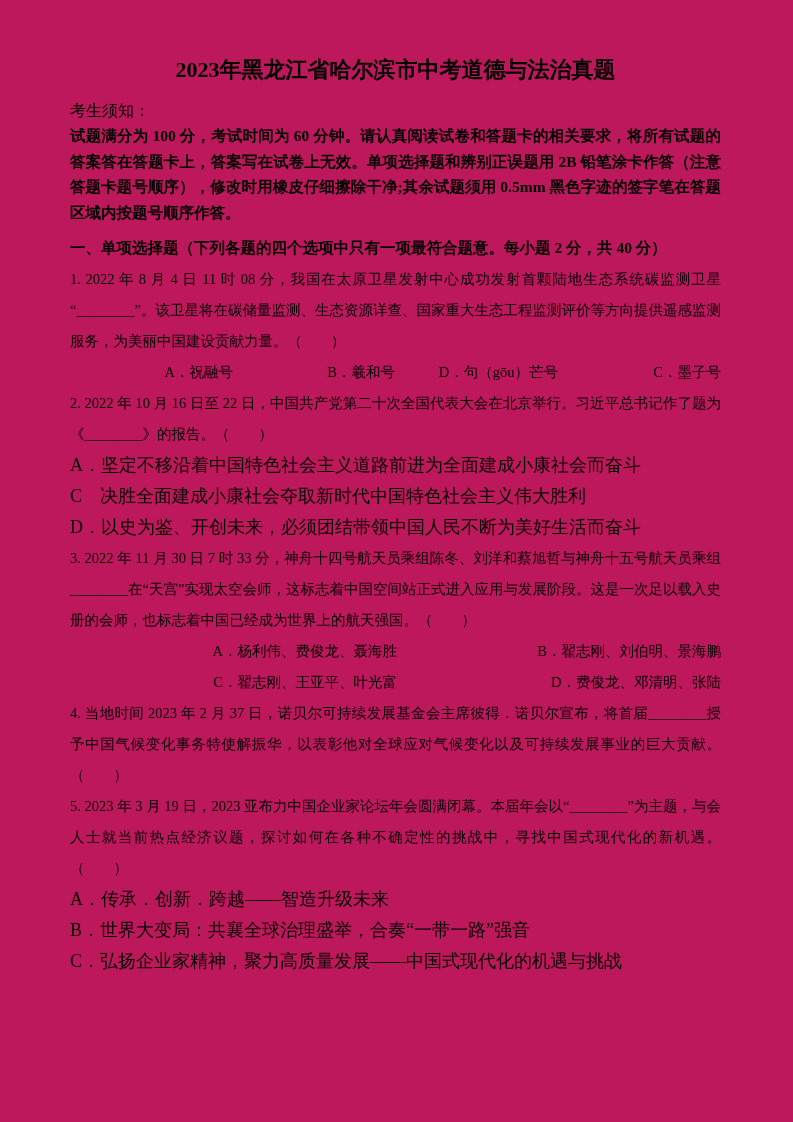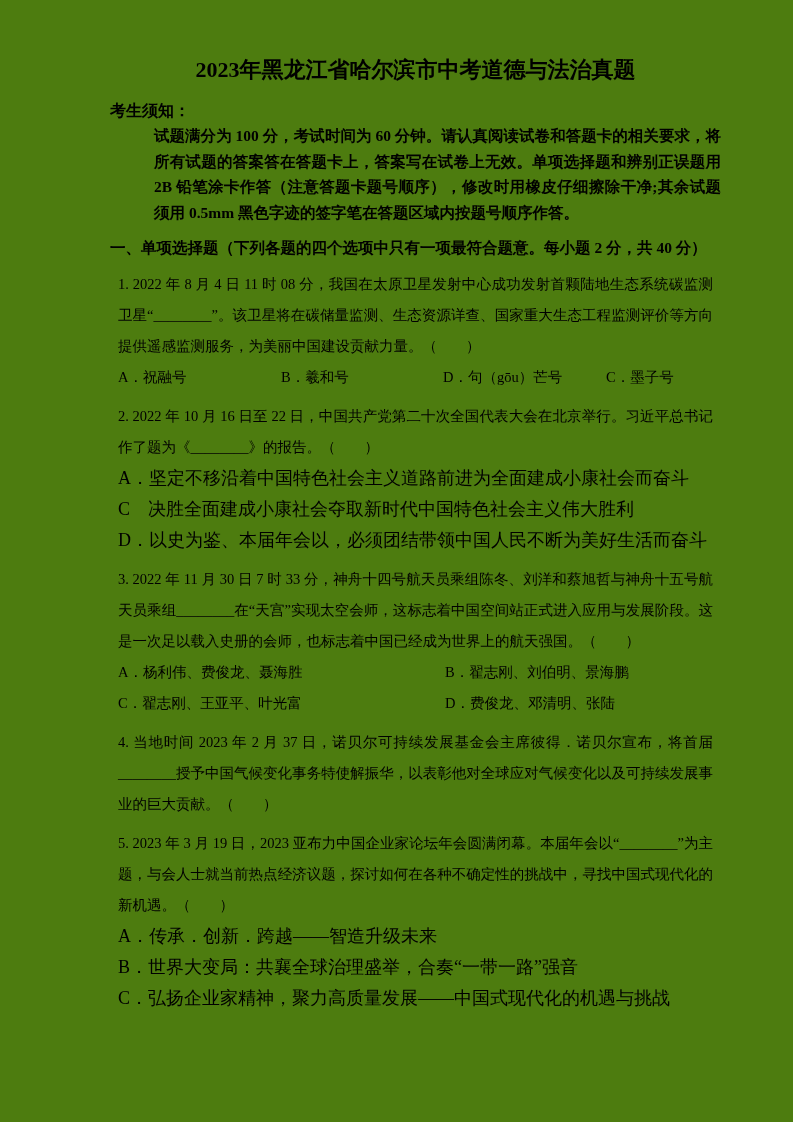--- a/index.html
+++ b/index.html
@@ -7,49 +7,48 @@
     padding: 0;
     background: #ffffff;
     color: #000000;
     font-family: "Liberation Serif", "DejaVu Serif", serif;
   }
   .page {
     width: 793px;
     min-height: 1122px;
     box-sizing: border-box;
     margin: 0 auto;
-    background: #4d7c0f;
-    padding: 54px 72px 40px 110px;
+    background: #be185d;
+    padding: 54px 72px 40px 70px;
   }
   .title {
     font-size: 22px;
     font-weight: bold;
     text-align: center;
     line-height: 32px;
     margin: 0 0 12px 0;
   }
   .notice-heading {
     font-size: 16px;
-    font-weight: bold;
+    font-weight: normal;
     line-height: 25px;
   }
   .notice-body {
     font-size: 15.5px;
     font-weight: bold;
     line-height: 25.5px;
     text-align: justify;
-    margin-left: 44px;
   }
   .section-heading {
     font-size: 15.5px;
     font-weight: bold;
     line-height: 27px;
     margin: 9px 0 3px 0;
   }
-  .question { margin: 8px; }
+  .question { margin: 0; }
   .stem {
     font-size: 14.5px;
     line-height: 31px;
     text-align: justify;
     margin: 0;
   }
   .option-line {
     font-size: 18px;
     line-height: 31px;
     margin: 0;
@@ -59,21 +58,21 @@
     grid-template-columns: 163px 162px 163px 1fr;
     font-size: 14.5px;
     line-height: 31px;
   }
   .options-cols2 {
     display: grid;
     grid-template-columns: 327px 1fr;
     font-size: 14.5px;
     line-height: 31px;
   }
-  .options-cols2 span, .options-row4 span { display: block; }
+  .options-cols2 span, .options-row4 span { display: block; text-align: right; }
 </style>
 </head>
 <body>
 
 <div class="page">
 
   <h1 class="title">2023年黑龙江省哈尔滨市中考道德与法治真题</h1>
 
   <div>
     <div class="notice-heading">考生须知：</div>
@@ -89,21 +88,21 @@
       <span>B．羲和号</span>
       <span>D．句（gōu）芒号</span>
       <span>C．墨子号</span>
     </div>
   </div>
 
   <div class="question">
     <p class="stem">2. 2022 年 10 月 16 日至 22 日，中国共产党第二十次全国代表大会在北京举行。习近平总书记作了题为《________》的报告。（　　）</p>
     <p class="option-line">A．坚定不移沿着中国特色社会主义道路前进为全面建成小康社会而奋斗</p>
     <p class="option-line">C　决胜全面建成小康社会夺取新时代中国特色社会主义伟大胜利</p>
-    <p class="option-line">D．以史为鉴、本届年会以，必须团结带领中国人民不断为美好生活而奋斗</p>
+    <p class="option-line">D．以史为鉴、开创未来，必须团结带领中国人民不断为美好生活而奋斗</p>
   </div>
 
   <div class="question">
     <p class="stem">3. 2022 年 11 月 30 日 7 时 33 分，神舟十四号航天员乘组陈冬、刘洋和蔡旭哲与神舟十五号航天员乘组________在“天宫”实现太空会师，这标志着中国空间站正式进入应用与发展阶段。这是一次足以载入史册的会师，也标志着中国已经成为世界上的航天强国。（　　）</p>
     <div class="options-cols2">
       <span>A．杨利伟、费俊龙、聂海胜</span>
       <span>B．翟志刚、刘伯明、景海鹏</span>
       <span>C．翟志刚、王亚平、叶光富</span>
       <span>D．费俊龙、邓清明、张陆</span>
     </div>

